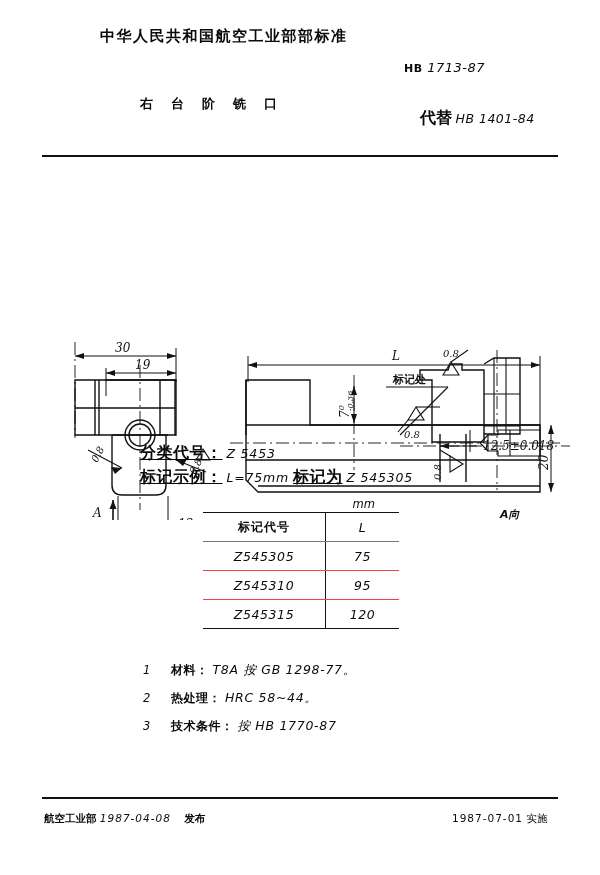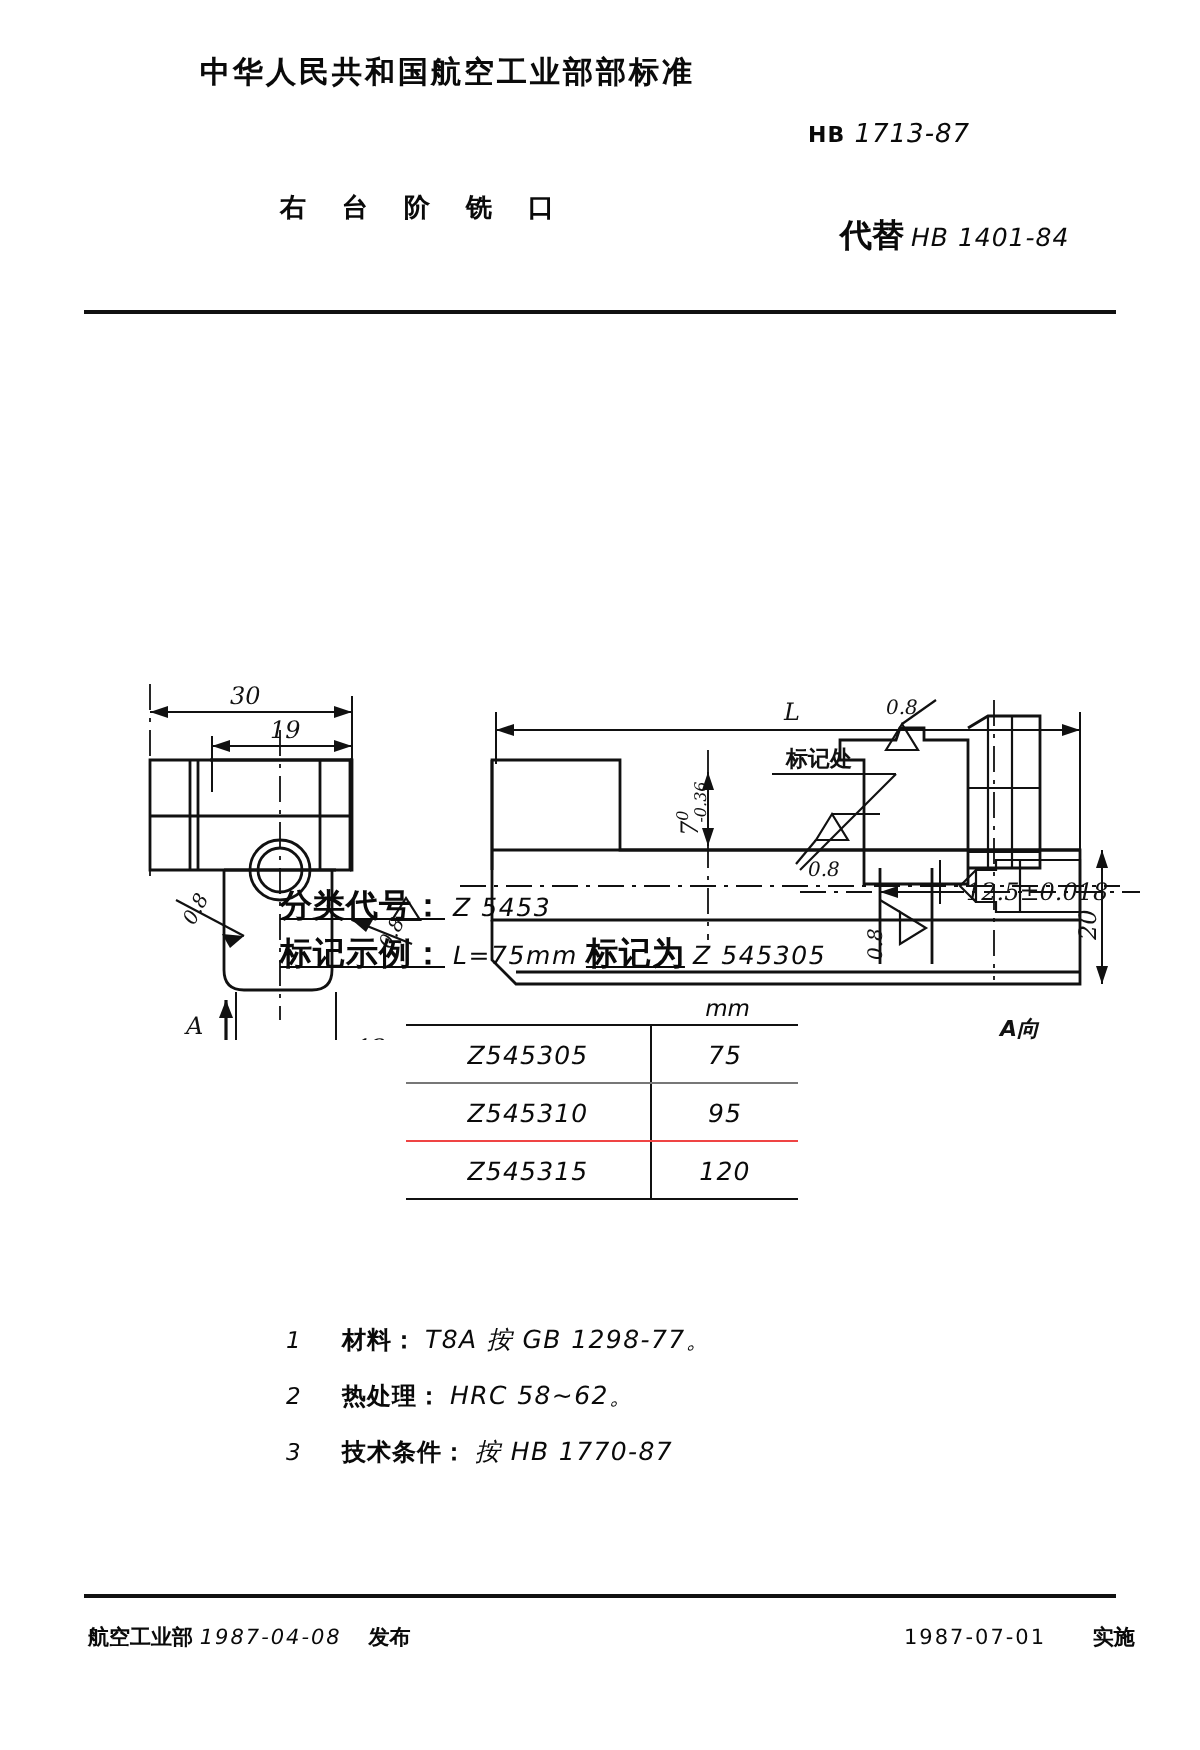--- a/index.html
+++ b/index.html
@@ -39,21 +39,21 @@
   .rule-top{left:42px;top:155px;width:516px;height:1.6px;}
   .rule-bot{left:42px;top:797px;width:516px;height:1.6px;}
 
   
   .ft-left{position:absolute;left:44px;top:812px;font-size:10.5px;}
   .ft-left .org{font-weight:bold;}
   .ft-left .date{font-style:italic;letter-spacing:1px;}
   .ft-left .act{font-weight:bold;margin-left:10px;}
   .ft-right{position:absolute;left:452px;top:812px;font-size:10.5px;}
   .ft-right .date{letter-spacing:1px;}
-  .ft-right .act{font-weight:bold;margin-left:20px;}
+  .ft-right .act{font-weight:normal;margin-left:0;}
 
   
   .draw{position:absolute;left:0;top:160px;width:600px;height:360px;}
 
   
   .spec{position:absolute;font-size:12.5px;}
   .spec .cn{font-weight:bold;font-size:16px;letter-spacing:.5px;text-decoration:underline;}
   .spec .it{font-style:italic;letter-spacing:.8px;}
   #spec1{left:140px;top:443px;}
   #spec2{left:140px;top:467px;}
@@ -309,20 +309,24 @@
     <span class="cn">标记示例：</span>
     <span class="it">L=75mm</span>
     <span class="cn">标记为</span>
     <span class="it">Z 545305</span>
   </div>
 
   <div class="tbl">
     <div class="unit">mm</div>
     <table>
       <tbody>
+          <tr>
+        <td class="cn">标记代号</td>
+        <td>L</td>
+      </tr>
       <tr>
         <td>Z545305</td>
         <td>75</td>
       </tr>
       <tr>
         <td>Z545310</td>
         <td>95</td>
       </tr>
       <tr>
         <td>Z545315</td>
@@ -334,21 +338,21 @@
 
   <div class="notes">
     <div class="note">
       <span class="num">1</span>
       <span class="cn">材料：</span>
       <span class="val">T8A 按 GB 1298-77。</span>
     </div>
     <div class="note">
       <span class="num">2</span>
       <span class="cn">热处理：</span>
-      <span class="val">HRC 58~62。</span>
+      <span class="val">HRC 58~44。</span>
     </div>
     <div class="note">
       <span class="num">3</span>
       <span class="cn">技术条件：</span>
       <span class="val">按 HB 1770-87</span>
     </div>
   </div>
 
   <div class="rule rule-bot"></div>
 

